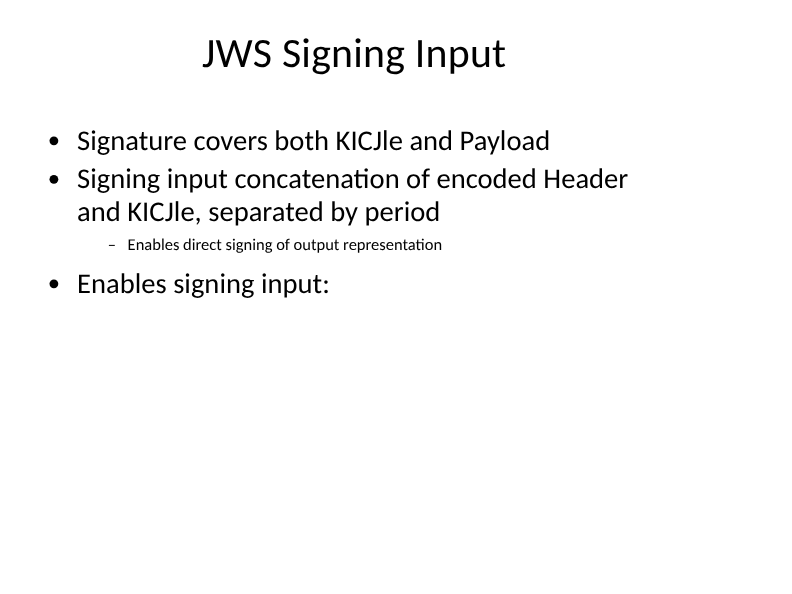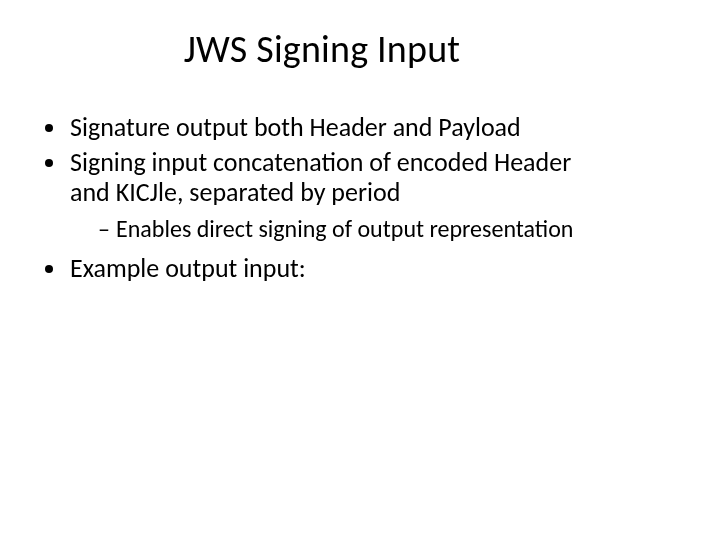--- a/index.html
+++ b/index.html
@@ -34,21 +34,21 @@
     line-height: 1.18;
     margin: 0 0 4px 0;
     padding-left: 2px;
   }
   ul.l2 {
     margin: 6px 0 10px 0;
     padding: 0 0 0 28px;
     list-style: none;
   }
   ul.l2 > li {
-    font-size: 24px;
+    font-size: 15px;
     line-height: 1.22;
     position: relative;
     padding-left: 18px;
     margin-bottom: 4px;
   }
   ul.l2 > li::before {
     content: "–";
     position: absolute;
     left: 0;
   }
@@ -70,24 +70,24 @@
     left: 0;
   }
 </style>
 </head>
 <body>
 
 <div class="slide">
   <h1 class="title">JWS Signing Input</h1>
 
   <ul class="l1">
-    <li>Signature output both Header and Payload</li>
+    <li>Signature covers both KICJle and Payload</li>
     <li>
       <span>Signing input concatenation of encoded Header and KICJle, separated by period</span>
       <ul class="l2">
         <li>Enables direct signing of output representation</li>
       </ul>
     </li>
     <li>
-      <span>Example output input:</span>
+      <span>Enables signing input:</span>
     </li>
   </ul>
 </div>
 
 </body></html>

